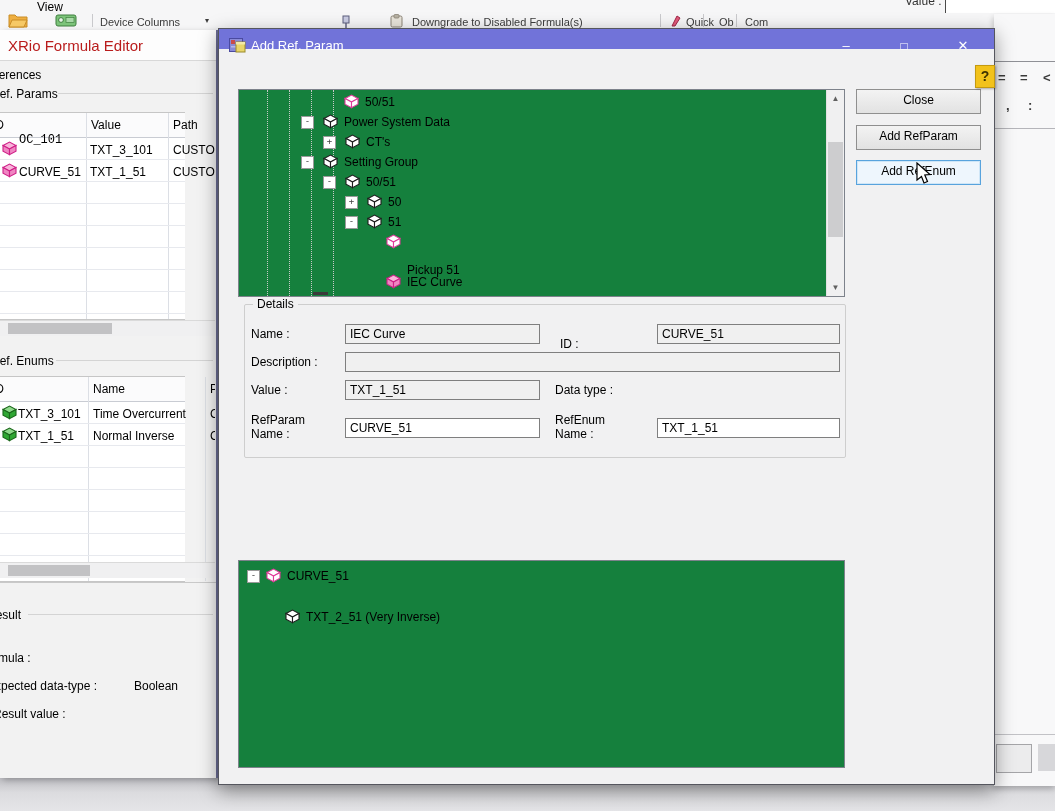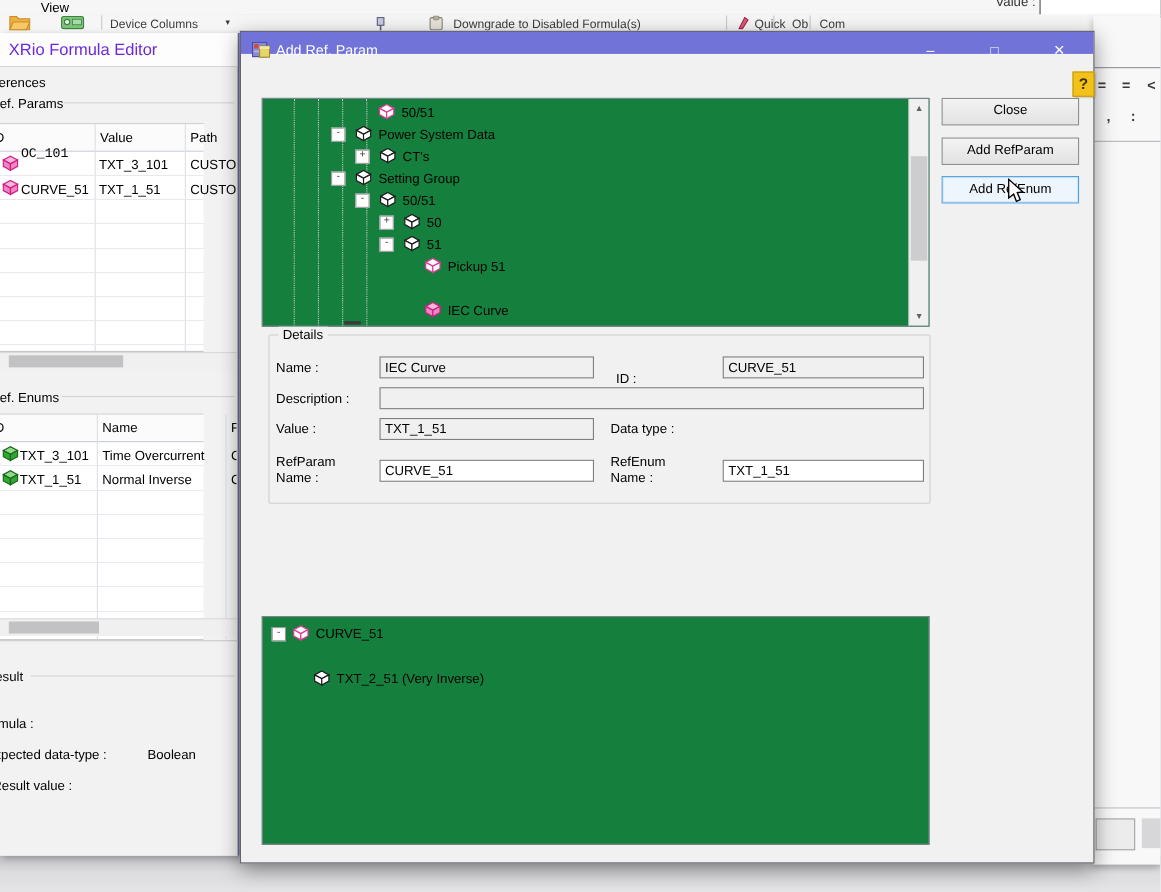--- a/index.html
+++ b/index.html
@@ -16,21 +16,21 @@
   .menustrip{left:0;top:0;width:1055px;height:13px;background:#f6f6f7;}
   .toolstrip{left:0;top:13px;width:1055px;height:17px;background:#f6f6f7;}
   .tool-sep{position:absolute;top:1px;width:1px;height:13px;background:#c9c9cc;}
   .tool-text{position:absolute;top:3px;color:#3c3c3c;font-size:11px;white-space:nowrap;}
   .leftwin{
     left:0;top:30px;width:216px;height:748px;background:#f2f2f2;
     border-right:2px solid #6a6c94;box-shadow:3px 2px 6px rgba(0,0,0,.25);
     overflow:hidden;
   }
   .lw-title{position:absolute;left:0;top:0;width:100%;height:30px;background:#fdfdfd;border-bottom:1px solid #d8d8d8;}
-  .lw-title span{position:absolute;left:8px;top:7px;font-size:15px;color:#6d28d9;}
+  .lw-title span{position:absolute;left:8px;top:7px;font-size:15px;color:#b91c1c;}
   .grid{position:absolute;left:0;width:185px;background:#fff;border-top:1px solid #c6c6c6;border-bottom:1px solid #c6c6c6;}
   .grid .hdr{position:absolute;left:0;top:0;width:100%;height:24px;background:#fbfbfc;border-bottom:1px solid #c9ccd3;}
   .grid .vline{position:absolute;top:0;bottom:0;width:1px;background:#dcdfe5;}
   .grid .rows{position:absolute;left:0;top:25px;right:0;bottom:0;
     background:repeating-linear-gradient(to bottom, transparent 0 21px, #e7e9ee 21px 22px);}
   .cellt{position:absolute;white-space:nowrap;overflow:hidden;}
   .hscroll{position:absolute;left:0;width:215px;height:15px;background:#f0f0f1;border-top:1px solid #dadada;}
   .hthumb{position:absolute;top:2px;height:11px;background:#c2c2c4;}
   .grouplabel{position:absolute;color:#000;}
   .groupline{position:absolute;height:1px;background:#d4d4d4;}
@@ -129,21 +129,21 @@
     <rect x="4" y="0.5" width="5" height="3.5" rx="1" fill="#b7b1a3" stroke="#8a8376" stroke-width=".8"></rect>
   </svg>
   <span class="tool-text" style="left:412px;">Downgrade to Disabled Formula(s)</span>
   <div class="tool-sep" style="left:660px;"></div>
 
   <svg class="abs" style="left:670px;top:2px;" width="12" height="12">
     <path d="M2,11 L7,1 L10,3 L5,11 Z" fill="#e05a7a" stroke="#a02646" stroke-width="1"></path>
   </svg>
   <span class="tool-text" style="left:686px;">Quick</span>
   <div class="tool-sep" style="left:703px;"></div>
-  <span class="tool-text" style="left:720px;">Ob</span>
+  <span class="tool-text" style="left:696px;padding-left:23px;">Ob</span>
   <div class="tool-sep" style="left:736px;"></div>
   <span class="tool-text" style="left:745px;">Com</span>
 </div>
 
 <div class="abs" style="left:0;top:778px;width:1055px;height:33px;background:linear-gradient(#bfbfc4,#dcdcdf 45%,#e5e5e8);"></div>
 
 <div class="abs leftwin">
   <div class="lw-title">
     <span>XRio Formula Editor</span>
   </div>
@@ -309,21 +309,21 @@
       <span class="expander" style="left:106px;">-</span>
       <svg class="cube" style="left:128px;">
           <use href="#cube-black"></use>
         </svg>
       <span class="lbl" style="left:149px;">51</span>
     </div>
     <div class="treerow" style="top:142px;">
       <svg class="cube" style="left:147px;">
           <use href="#cube-pink"></use>
         </svg>
-      <span class="lbl" style="left:168px;">Pickup 51</span>
+      <span class="lbl" style="left:168px;margin-top:28px;">Pickup 51</span>
     </div>
     <div class="treerow" style="top:182px;">
       <svg class="cube" style="left:147px;">
           <use href="#cube-pink-filled"></use>
         </svg>
       <span class="lbl" style="left:168px;">IEC Curve</span>
     </div>
 
     <div class="abs" style="left:74px;top:202px;width:15px;height:3px;background:#3a3a3a;"></div>
 

